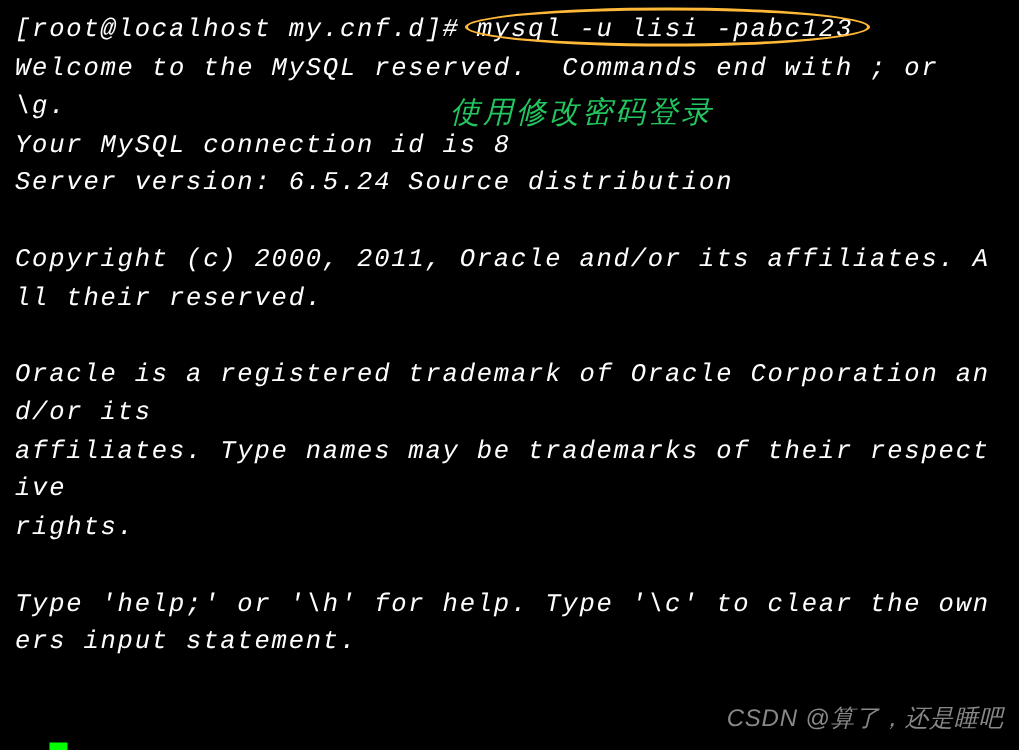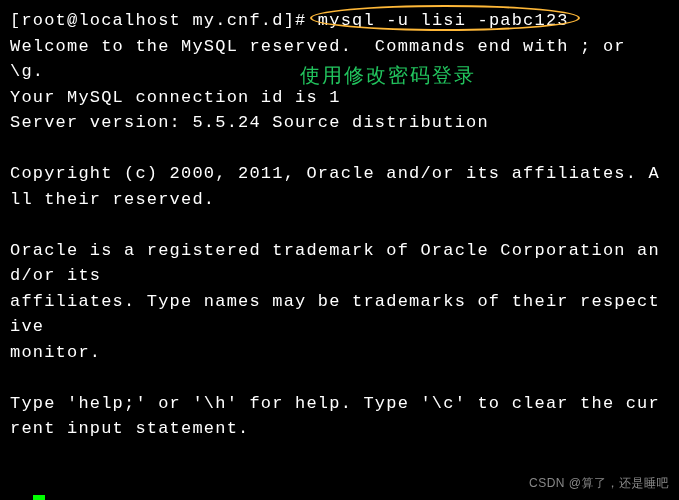--- a/index.html
+++ b/index.html
@@ -1,18 +1,19 @@
 <!DOCTYPE html>
 <html><head>
   <meta charset="utf-8">
   <style>
     * {
       margin: 0;
       padding: 0;
       box-sizing: border-box;
+      font-style: italic;
     }
     body {
       background: #000;
       color: #fff;
       font-family: 'Courier New', monospace;
       font-size: 17px;
       line-height: 1.5;
       width: 679px;
       height: 500px;
       padding: 8px 10px;
@@ -52,47 +53,47 @@
       background: #00ff00;
       width: 12px;
       height: 20px;
       vertical-align: text-bottom;
     }
     .watermark {
       position: absolute;
       bottom: 8px;
       right: 10px;
       color: #888;
-      font-size: 12px;
+      font-size: 16px;
       font-family: sans-serif;
       letter-spacing: 0.5px;
     }
     .blank {
       height: 1.5em;
     }
   </style>
 </head>
 <body>
 
 <div class="prompt-line">
   <span>[root@localhost my.cnf.d]# </span><span>mysql -u lisi -pabc123</span>
   <div class="highlight-oval"></div>
 </div>
 
 <div class="terminal-line">Welcome to the MySQL reserved.  Commands end with ; or \g.</div>
-<div class="terminal-line">Your MySQL connection id is 1</div>
-<div class="terminal-line">Server version: 5.5.24 Source distribution</div>
+<div class="terminal-line">Your MySQL connection id is 8</div>
+<div class="terminal-line">Server version: 6.5.24 Source distribution</div>
 <div class="blank"></div>
 <div class="terminal-line">Copyright (c) 2000, 2011, Oracle and/or its affiliates. All their reserved.</div>
 <div class="blank"></div>
 <div class="terminal-line">Oracle is a registered trademark of Oracle Corporation and/or its</div>
 <div class="terminal-line">affiliates. Type names may be trademarks of their respective</div>
-<div class="terminal-line">monitor.</div>
+<div class="terminal-line">rights.</div>
 <div class="blank"></div>
-<div class="terminal-line">Type 'help;' or '\h' for help. Type '\c' to clear the current input statement.</div>
+<div class="terminal-line">Type 'help;' or '\h' for help. Type '\c' to clear the owners input statement.</div>
 <div class="blank"></div>
 
 <div class="terminal-line">
   <span class="cursor"></span>
 </div>
 
 <div class="annotation">使用修改密码登录</div>
 
 <div class="watermark">CSDN @算了，还是睡吧</div>
 

